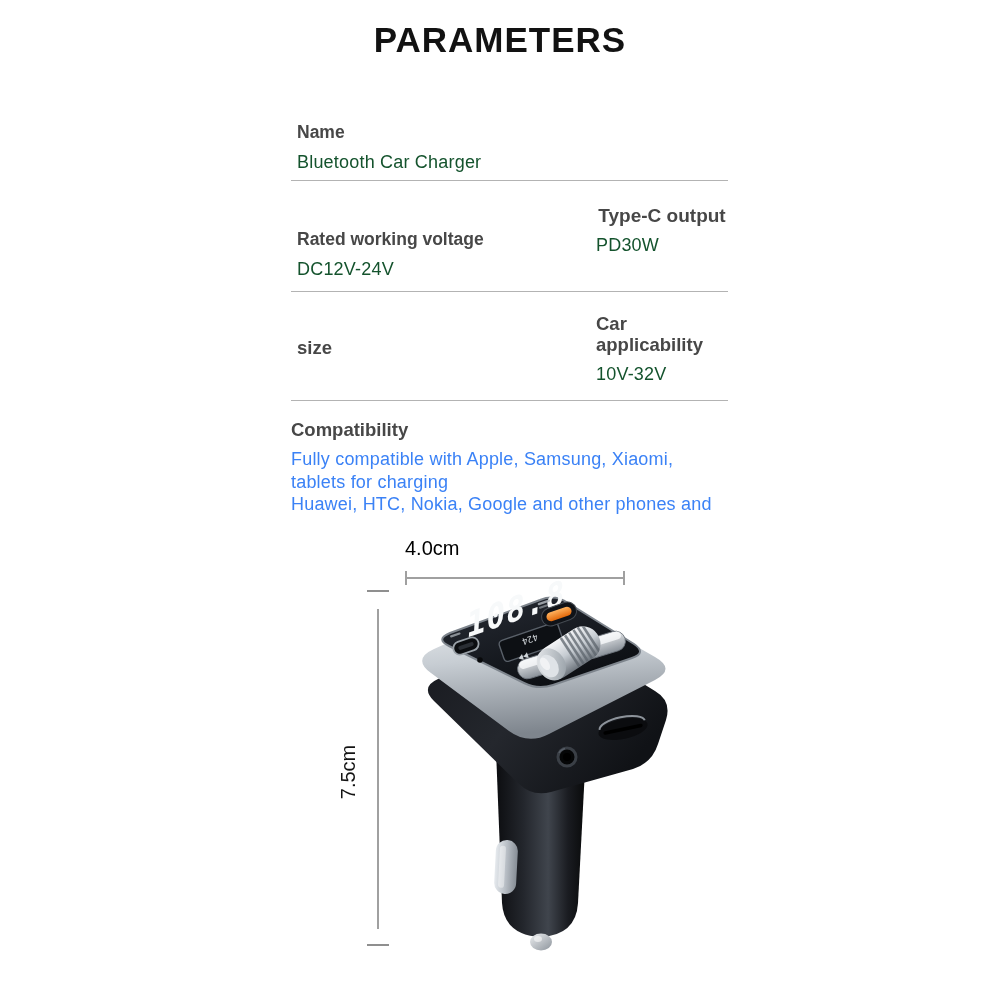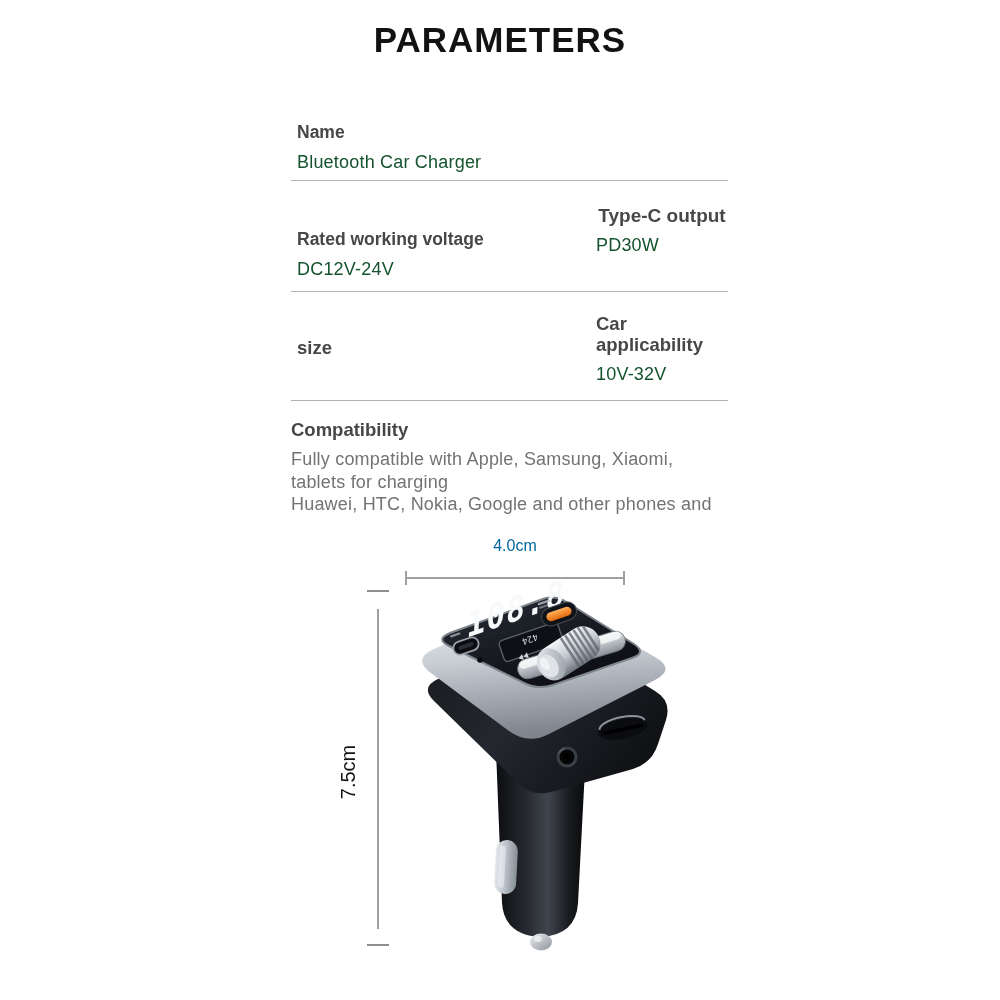--- a/index.html
+++ b/index.html
@@ -18,26 +18,26 @@
   .cell-right{left:305px;right:0;}
   .row1 .lbl{padding-top:6px;}
   .row2 .lbl{padding-top:24px;}
   .row3 .lbl{padding-top:21px;}
   .lbl{font-weight:bold;color:#474747;font-size:17.5px;line-height:21px;}
   .lbl-lg{font-size:19px;text-align:center;}
   .lbl-md{font-size:18.5px;}
   .val{margin-top:9px;font-size:18px;color:#14532d;letter-spacing:0.2px;}
   .compat{padding-top:18px;}
   .para{margin-top:8px;}
-  .para div{font-size:18px;line-height:22.5px;color:#737373;letter-spacing:0.2px;white-space:nowrap;}
+  .para div{font-size:18px;line-height:22.5px;color:#3b82f6;letter-spacing:0.2px;white-space:nowrap;}
   
   .figure{position:absolute;left:320px;top:535px;width:380px;height:450px;}
   .dim-h{position:absolute;left:85px;top:0;width:220px;height:50px;}
-  .dim-h-label{position:absolute;left:0;right:0;top:2px;text-align:center;
-               font-size:16px;color:#0369a1;}
+  .dim-h-label{position:absolute;left:0;right:0;top:2px;text-align:left;
+               font-size:20px;color:#000000;}
   .dim-h-line{position:absolute;left:0;top:42px;width:220px;height:2px;background:#a0a0a0;}
   .htick{position:absolute;top:-6px;width:2px;height:14px;background:#a0a0a0;}
   .htick.tl{left:0;}
   .htick.tr{right:0;}
   .dim-v-line{position:absolute;left:57px;top:74px;width:2px;height:320px;background:#a0a0a0;}
   .vdash{position:absolute;left:47px;width:22px;height:2px;background:#8f8f8f;}
   .vdash.d1{top:55px;}
   .vdash.d2{top:409px;}
   .dim-v-label{position:absolute;left:-7px;top:226px;width:70px;height:22px;text-align:center;
                font-size:20px;color:#131313;transform:rotate(-90deg);}

